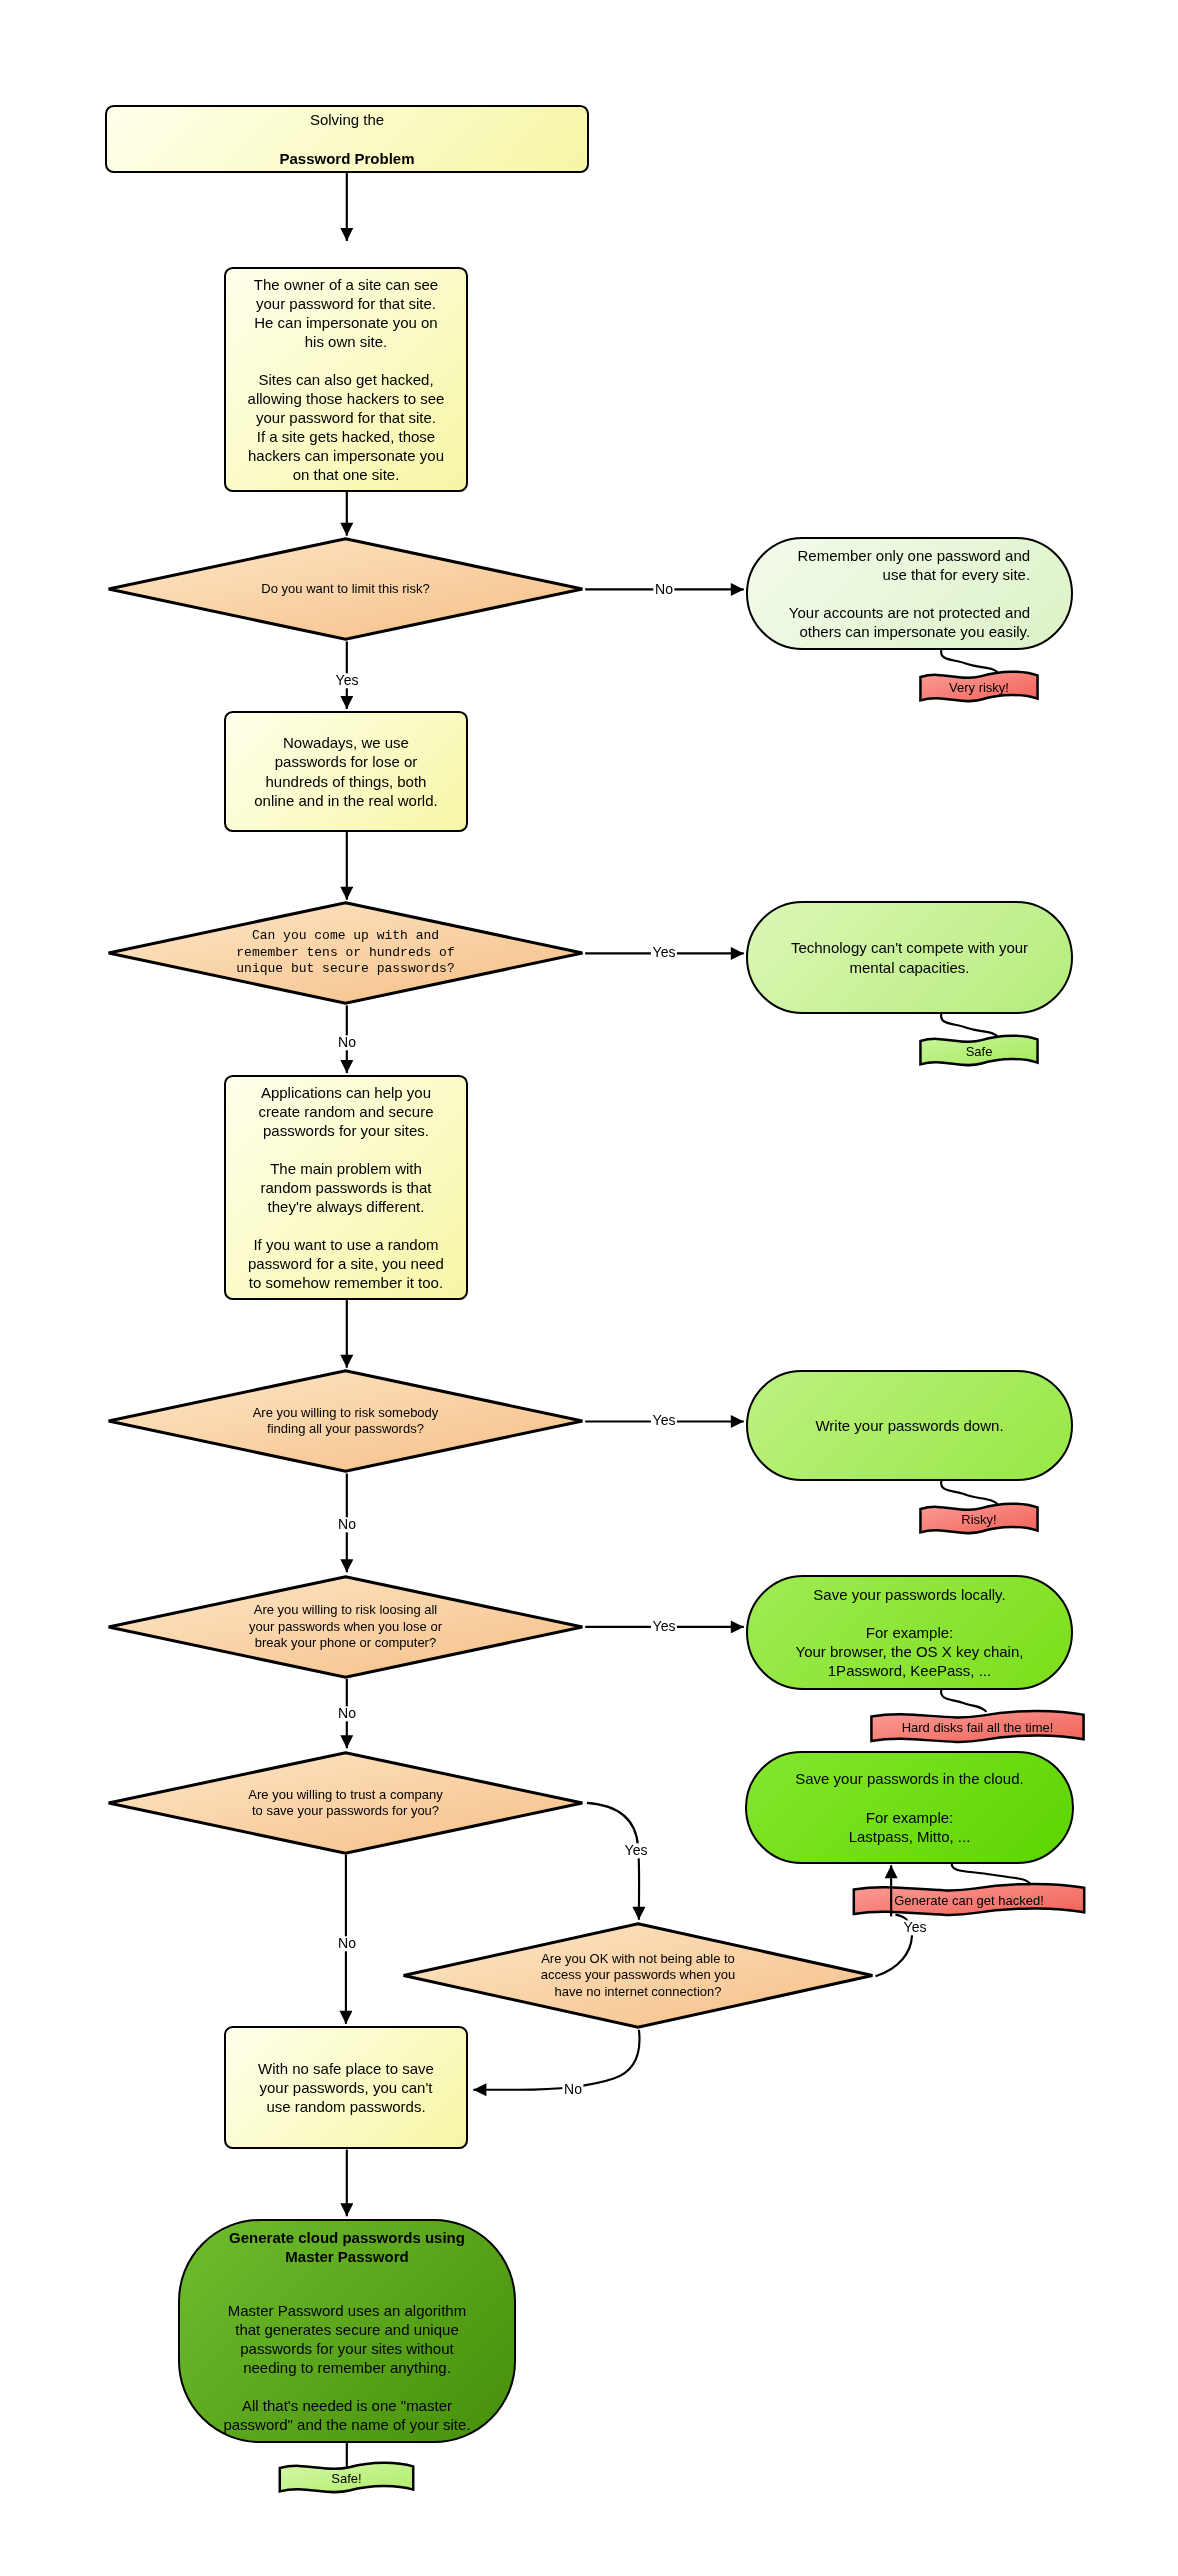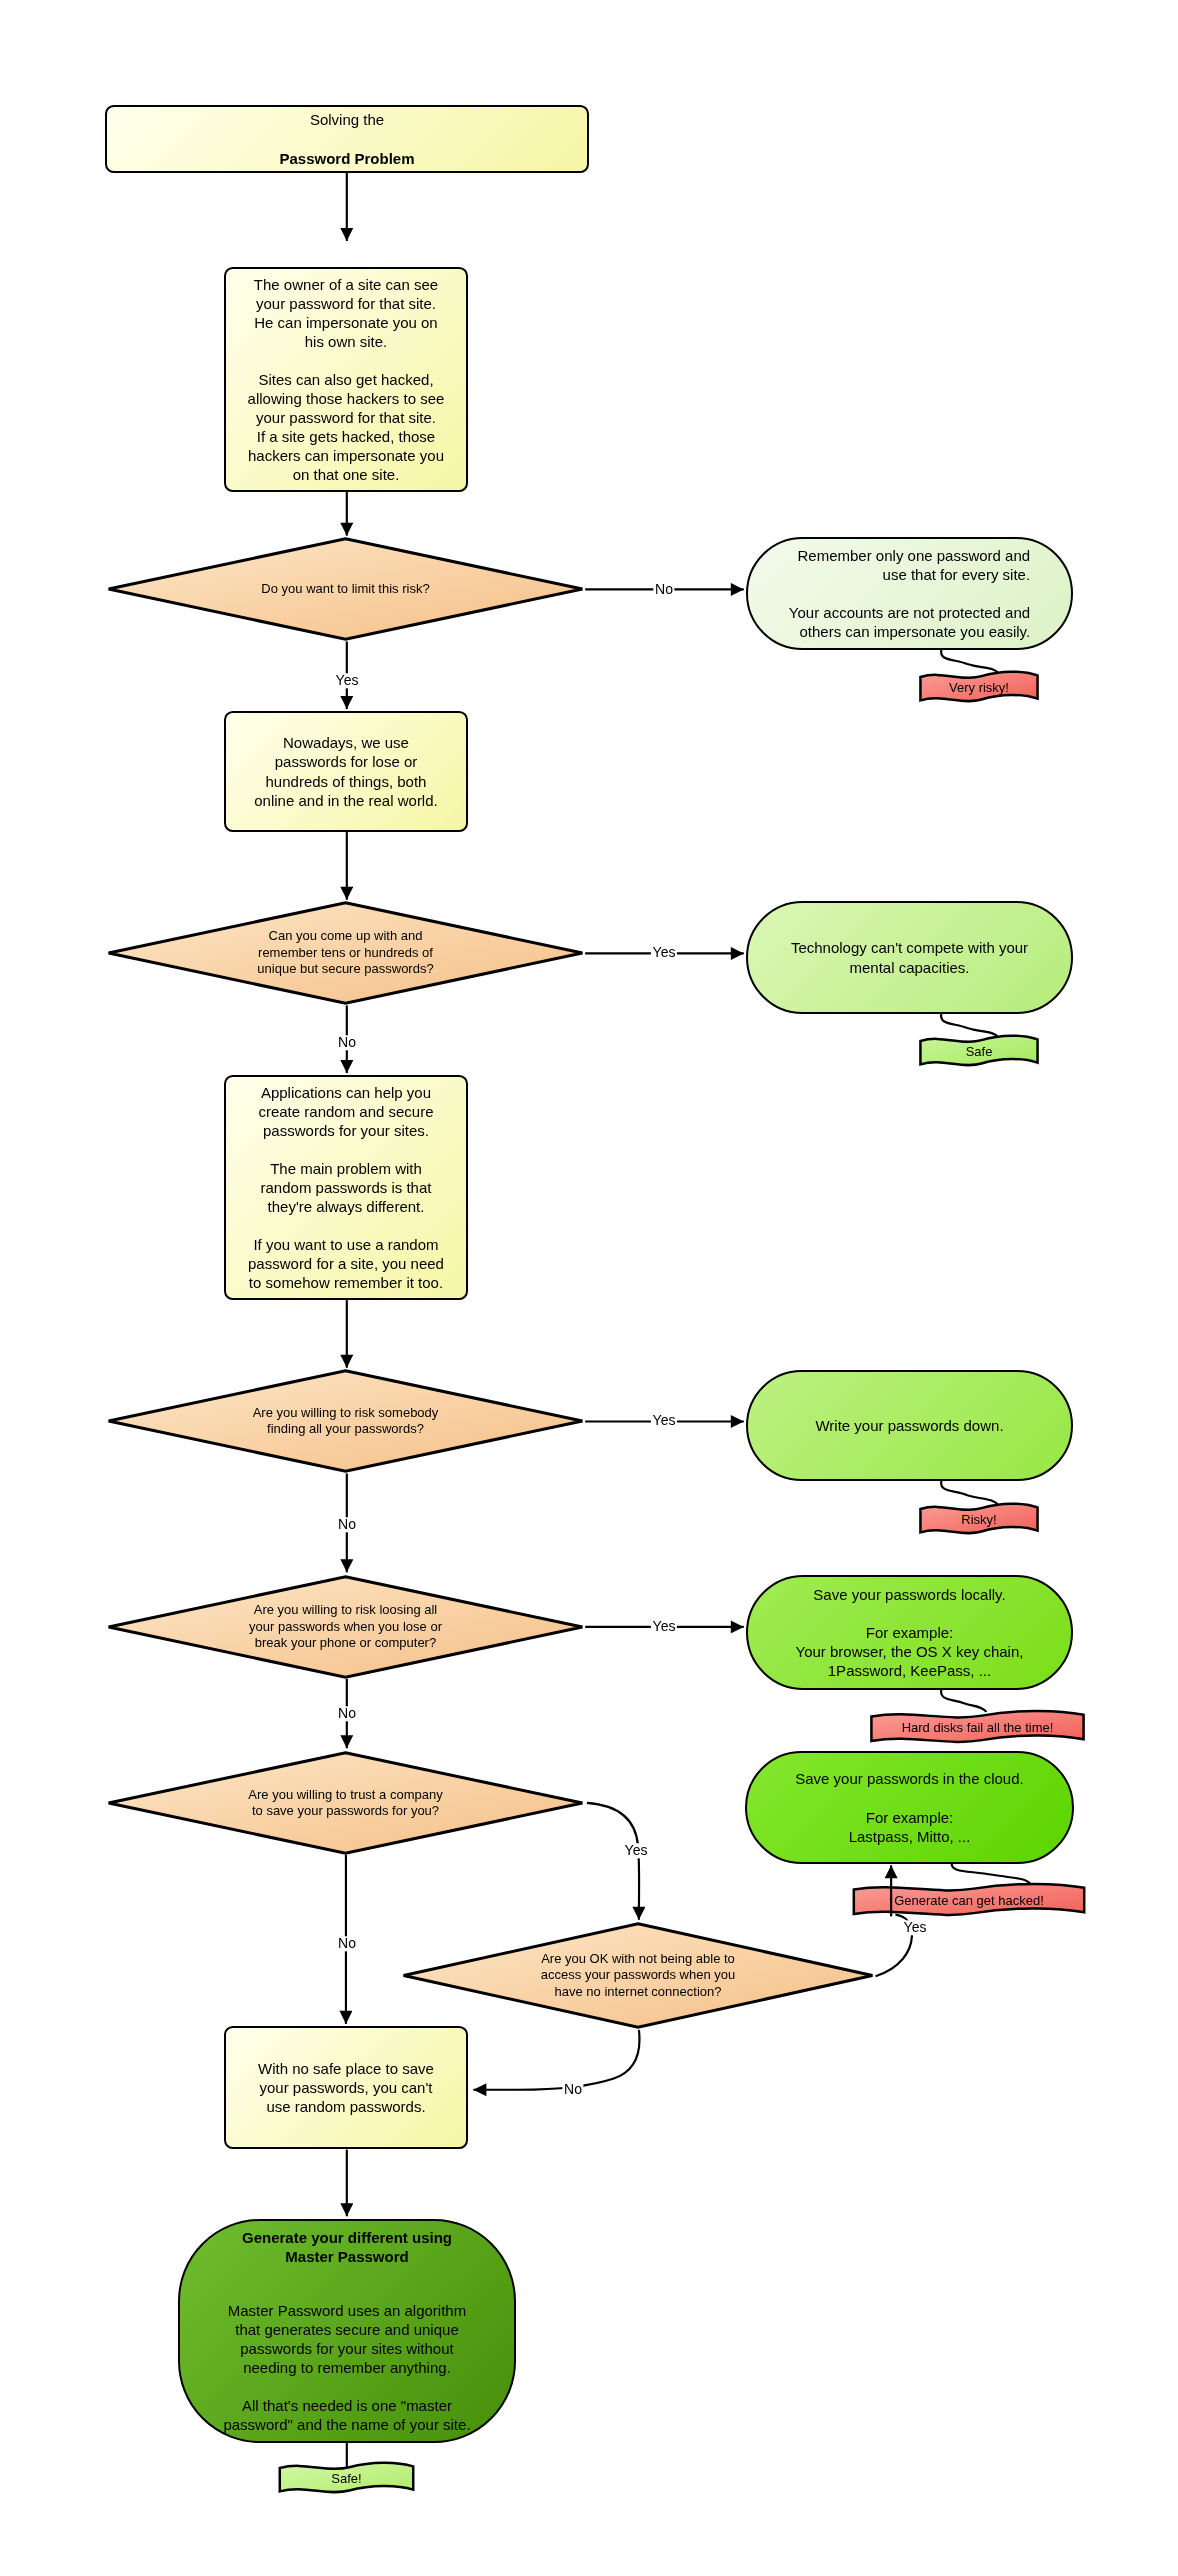--- a/index.html
+++ b/index.html
@@ -138,21 +138,21 @@
     <div class="rtext">Very risky!</div>
   </div>
 
   <div class="node rect yellow" style="left:224px;top:711px;width:244px;height:121px;">
     <div>Nowadays, we use
 passwords for lose or
 hundreds of things, both
 online and in the real world.</div>
   </div>
 
-  <div class="diamond" style="left:106px;top:901px;width:479px;height:104px;">
+  <div class="diamond" style="left:106px;top:901px;width:479px;height:104px;font-family:Liberation Mono, monospace;">
     <svg viewBox="0 0 553 120" preserveAspectRatio="none">
       <polygon points="276.5,2 550,60 276.5,118 3,60" fill="url(#gPeach)" stroke="#000" stroke-width="3" vector-effect="non-scaling-stroke"></polygon>
     </svg>
     <div class="dtext">Can you come up with and
 remember tens or hundreds of
 unique but secure passwords?</div>
   </div>
 
   <div class="node stadium st-green2" style="left:746px;top:901px;width:327px;height:113px;">
     <div>Technology can't compete with your
@@ -255,21 +255,21 @@
   </div>
 
   <div class="node rect yellow" style="left:224px;top:2026px;width:244px;height:123px;">
     <div>With no safe place to save
 your passwords, you can't
 use random passwords.</div>
   </div>
 
   <div class="node final" style="left:178px;top:2219px;width:338px;height:224px;">
     <div>
-      <div class="bold">Generate your different using
+      <div class="bold">Generate cloud passwords using
 Master Password</div>
       <div class="final-body">Master Password uses an algorithm
 that generates secure and unique
 passwords for your sites without
 needing to remember anything.
 
 All that's needed is one "master
 password" and the name of your site.</div>
     </div>
   </div>

